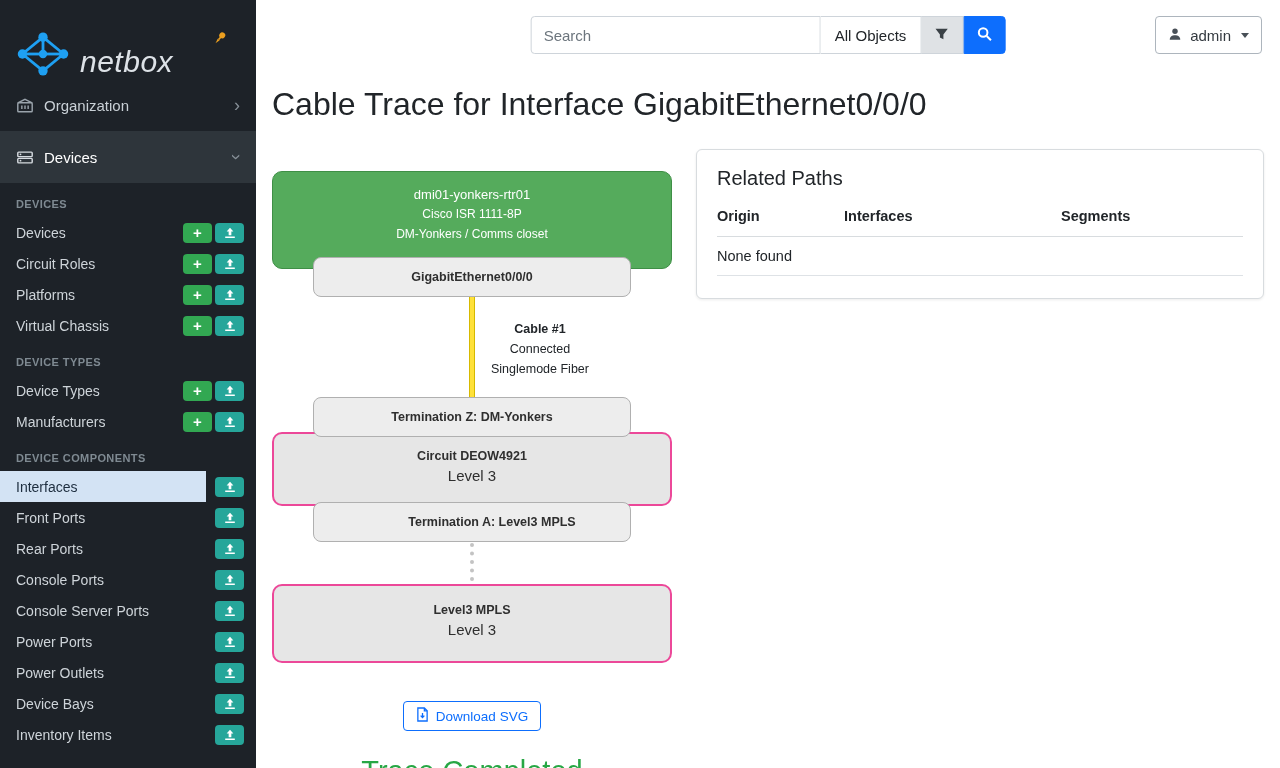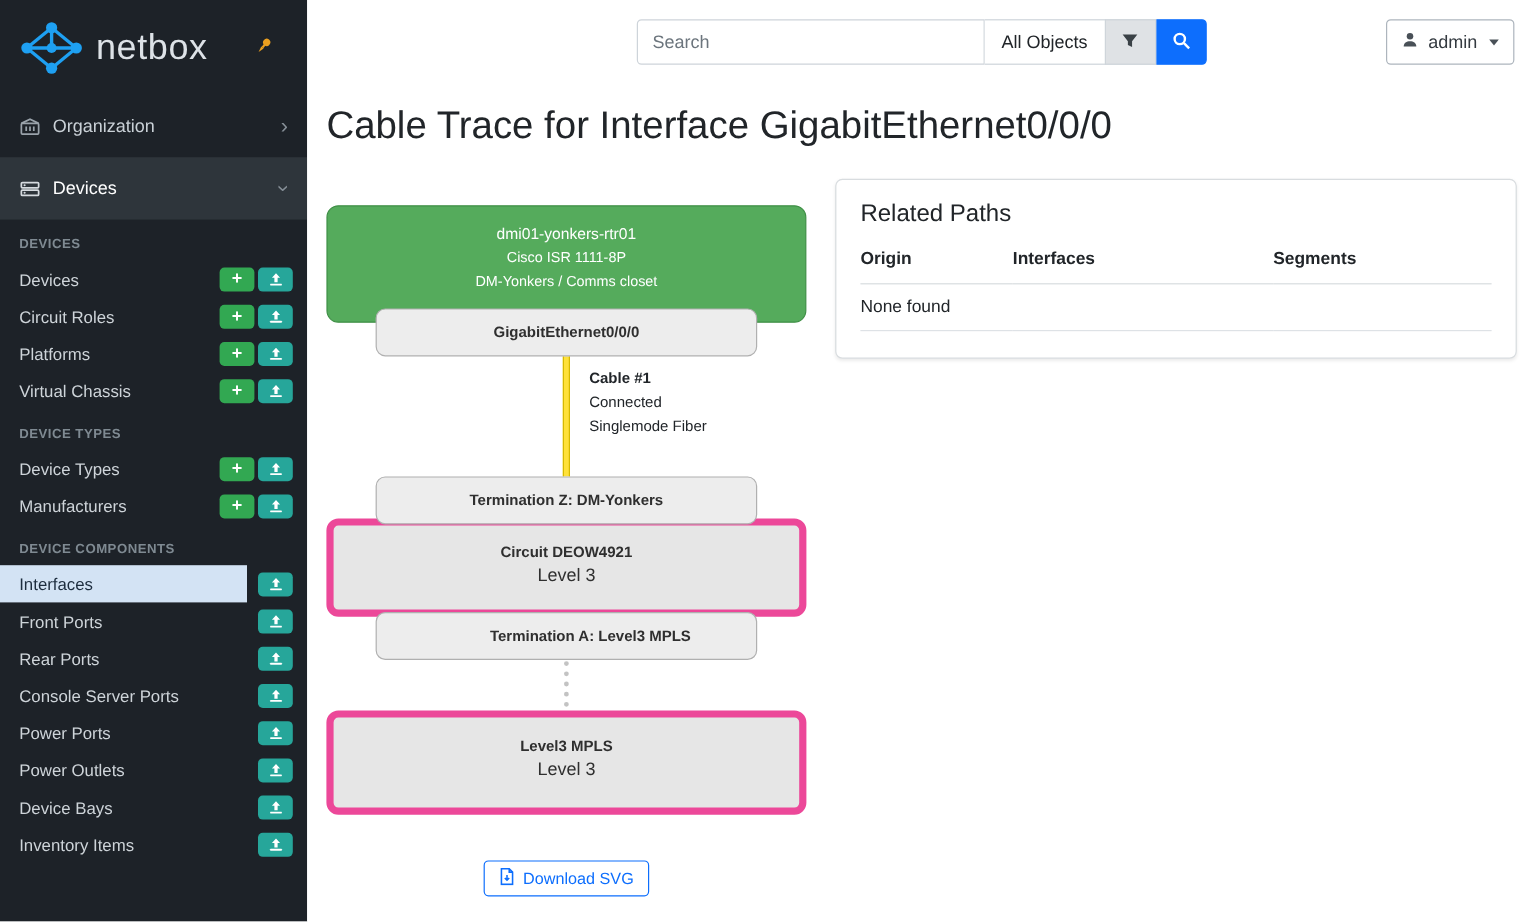--- a/index.html
+++ b/index.html
@@ -2,21 +2,21 @@
 <html><head>
 <meta charset="utf-8">
 <style>
   * { margin:0; padding:0; box-sizing:border-box; }
   html,body { width:1280px; height:768px; overflow:hidden; }
   body { font-family:"Liberation Sans", sans-serif; background:#fff; color:#212529; }
   .app { display:flex; width:1280px; height:768px; }
 
   
   .sidebar { width:256px; min-width:256px; height:768px; background:#1d2228; overflow:hidden; }
-  .logo-row { height:79px; display:flex; align-items:center; padding:0 14px 0 14px; position:relative; }
+  .logo-row { height:79px; display:flex; align-items:flex-end; padding:0 14px 0 14px; position:relative;font-style:italic; }
   .logo-mark { display:flex; align-items:center; }
   .logo-text { color:#dde2e7; font-size:30px; margin-left:8px; letter-spacing:0.5px; }
   .pin { position:absolute; right:28px; top:30px; }
   .nav-item { height:52px; display:flex; align-items:center; padding:0 16px; color:#c9d0d6; font-size:15px; cursor:pointer; }
   .nav-item .nav-ico { margin-right:10px; display:flex; color:#9aa3ab; }
   .nav-item.active { background:#2e353b; color:#fff; }
   .nav-item.active .nav-ico { color:#d6dbe0; }
   .nav-chev { margin-left:auto; color:#868f97; font-size:18px; line-height:1; }
   .nav-chev.down { transform:rotate(90deg); }
   .side-sec-title { padding:15px 16px 7px; font-size:11px; font-weight:bold; letter-spacing:0.4px; color:#7f8a92; }
@@ -46,23 +46,23 @@
   .content { display:flex; align-items:flex-start; padding:0 16px; }
   .trace-col { width:400px; min-width:400px; padding-top:22px; display:flex; flex-direction:column; align-items:center; }
   .node { text-align:center; }
   .node-device { width:400px; background:#55ab5c; border:1px solid #3f8f46; border-radius:10px; color:#fff; padding:14px 0 24px; }
   .node-device .nd-name { font-size:13px; font-weight:normal; line-height:18px; }
   .node-device .nd-sub { font-size:12px; line-height:20px; }
   .node-small { width:318px; background:#ededed; border:1px solid #b0b0b0; border-radius:8px; font-size:12.5px; font-weight:bold; color:#2f2f2f; padding:12px 0; position:relative; z-index:2; }
   .node-iface { margin-top:-12px; }
   .cable-wrap { position:relative; height:100px; width:100%; }
   .cable-line { position:absolute; left:50%; top:0; bottom:0; transform:translateX(-50%); width:6px; background:#ffe13a; border-left:1px solid #d6b900; border-right:1px solid #d6b900; }
-  .cable-info { position:absolute; left:calc(50% + 19px); top:8px; text-align:left; font-size:12.5px; color:#212529; line-height:20px; }
+  .cable-info { position:absolute; left:calc(50% + 19px); top:22px; text-align:center; font-size:12.5px; color:#212529; line-height:20px; }
   .cable-info .ci-label { font-weight:bold; }
-  .node-big { width:400px; background:#e6e6e6; border:6px solid #ec4899; border-radius:10px; color:#2f2f2f; position:relative; z-index:1; }
+  .node-big { width:400px; background:#e6e6e6; border:2px solid #ec4899; border-radius:10px; color:#2f2f2f; position:relative; z-index:1; }
   .node-circuit { margin-top:-5px; padding:12px 0 18px; }
   .node-terma { margin-top:-4px;padding-left:40px; }
   .nb-title { font-size:12.5px; font-weight:bold; line-height:20px; }
   .nb-sub { font-size:15px; line-height:20px; }
   .dotted-gap { height:38px; border-left:4px dotted #c3c3c3; margin-top:1px; }
   .node-mpls { margin-top:3px; padding:14px 0 21px; }
   .download-btn { margin-top:38px; height:30px; display:flex; align-items:center; gap:7px; background:#fff; border:1px solid #0d6efd; color:#0d6efd; border-radius:4px; padding:0 12px; font-size:13.5px; cursor:pointer; font-family:"Liberation Sans", sans-serif; }
   .trace-status { margin-top:24px; font-size:29px; color:#28a745; text-align:center; }
 
   
@@ -242,20 +242,31 @@
             <span class="row-btns">
               <button class="mini-btn import">
                 <svg width="12" height="12" viewBox="0 0 16 14">
                   <path d="M8 0l4.5 5H9.8v5H6.2V5H3.5z" fill="#fff"></path>
                   <rect x="1.5" y="11.5" width="13" height="2" rx="0.5" fill="#fff"></rect>
                 </svg>
               </button>
             </span>
           </div>
           <div class="comp-item">
+            <span class="comp-label">Console Ports</span>
+            <span class="row-btns">
+              <button class="mini-btn import">
+                <svg width="12" height="12" viewBox="0 0 16 14">
+                  <path d="M8 0l4.5 5H9.8v5H6.2V5H3.5z" fill="#fff"></path>
+                  <rect x="1.5" y="11.5" width="13" height="2" rx="0.5" fill="#fff"></rect>
+                </svg>
+              </button>
+            </span>
+          </div>
+          <div class="comp-item">
             <span class="comp-label">Console Server Ports</span>
             <span class="row-btns">
               <button class="mini-btn import">
                 <svg width="12" height="12" viewBox="0 0 16 14">
                   <path d="M8 0l4.5 5H9.8v5H6.2V5H3.5z" fill="#fff"></path>
                   <rect x="1.5" y="11.5" width="13" height="2" rx="0.5" fill="#fff"></rect>
                 </svg>
               </button>
             </span>
           </div>

